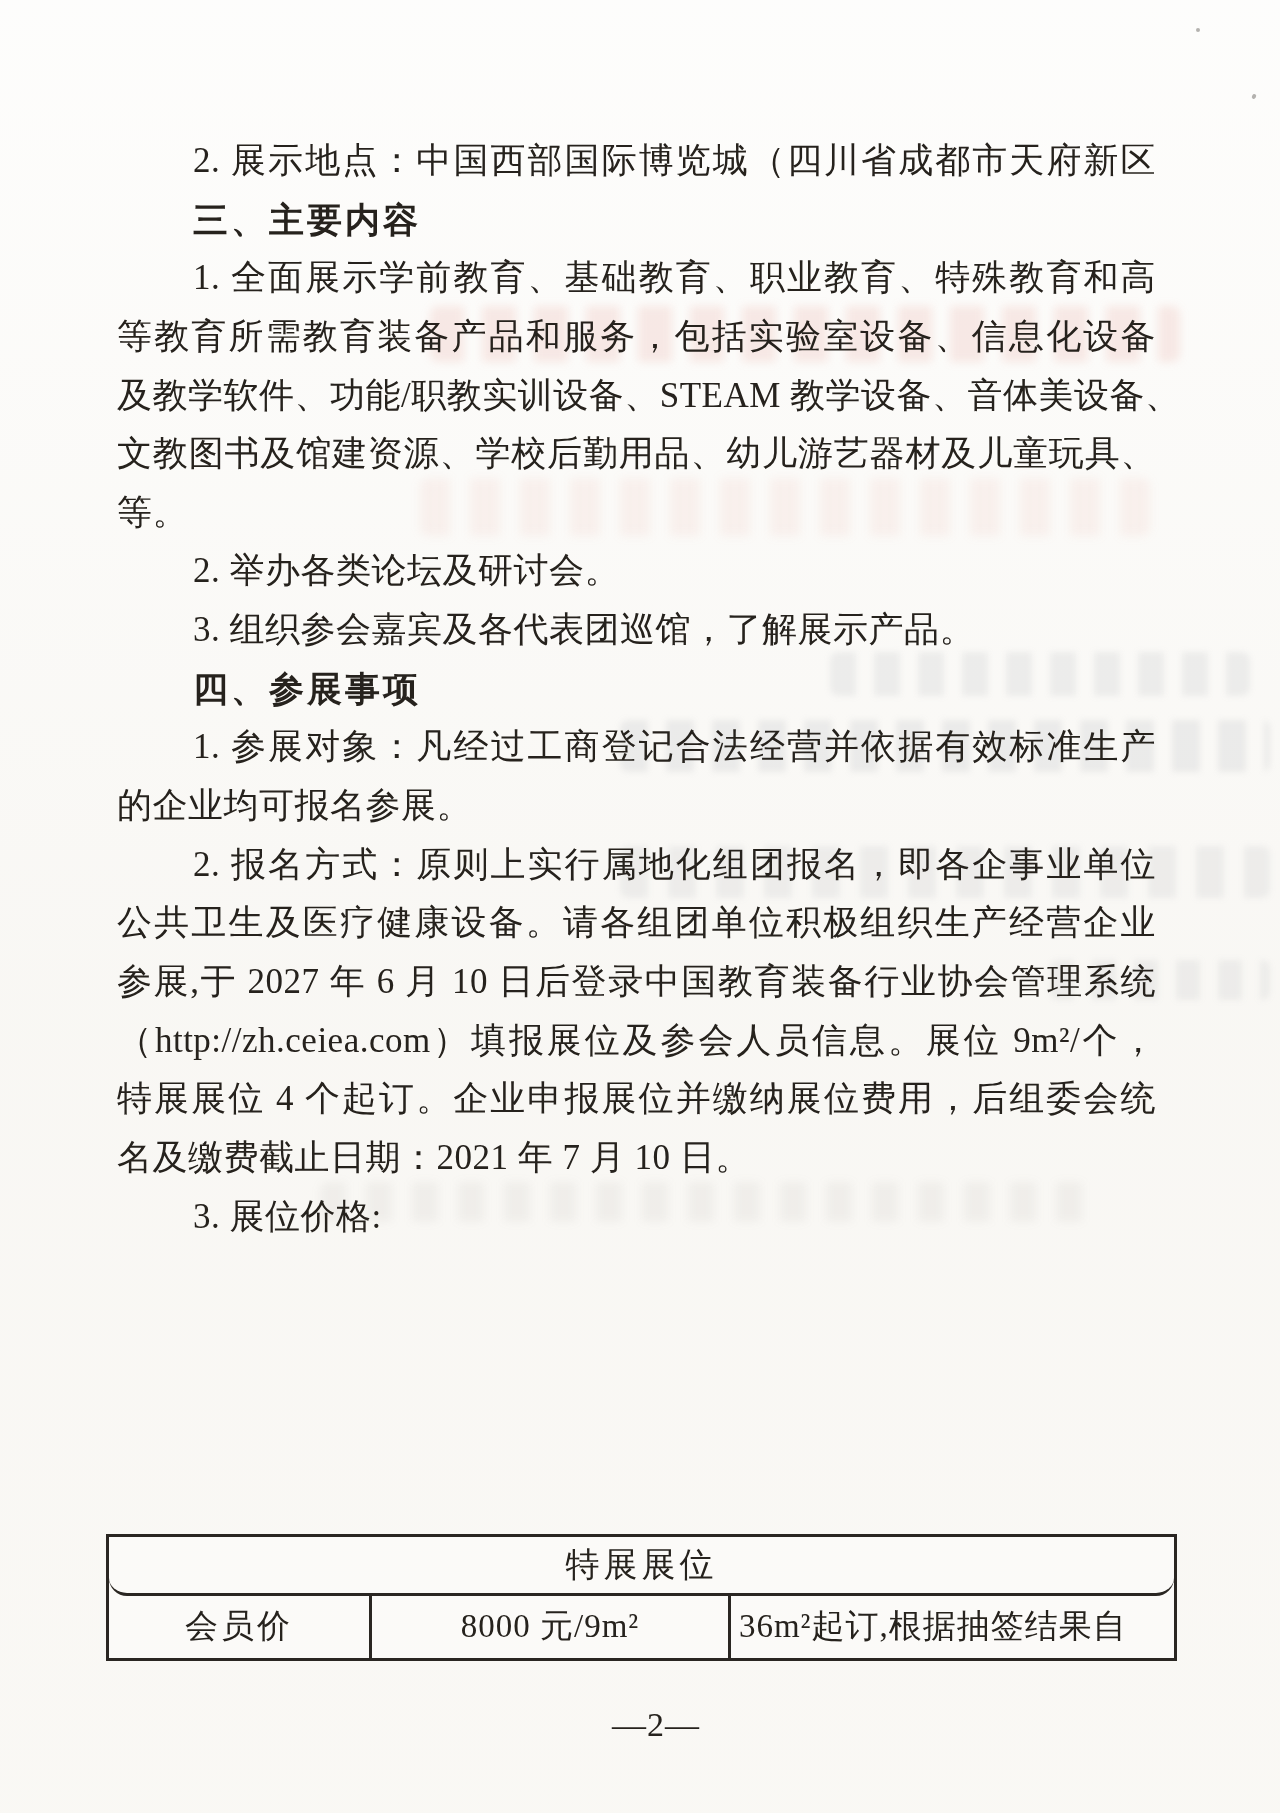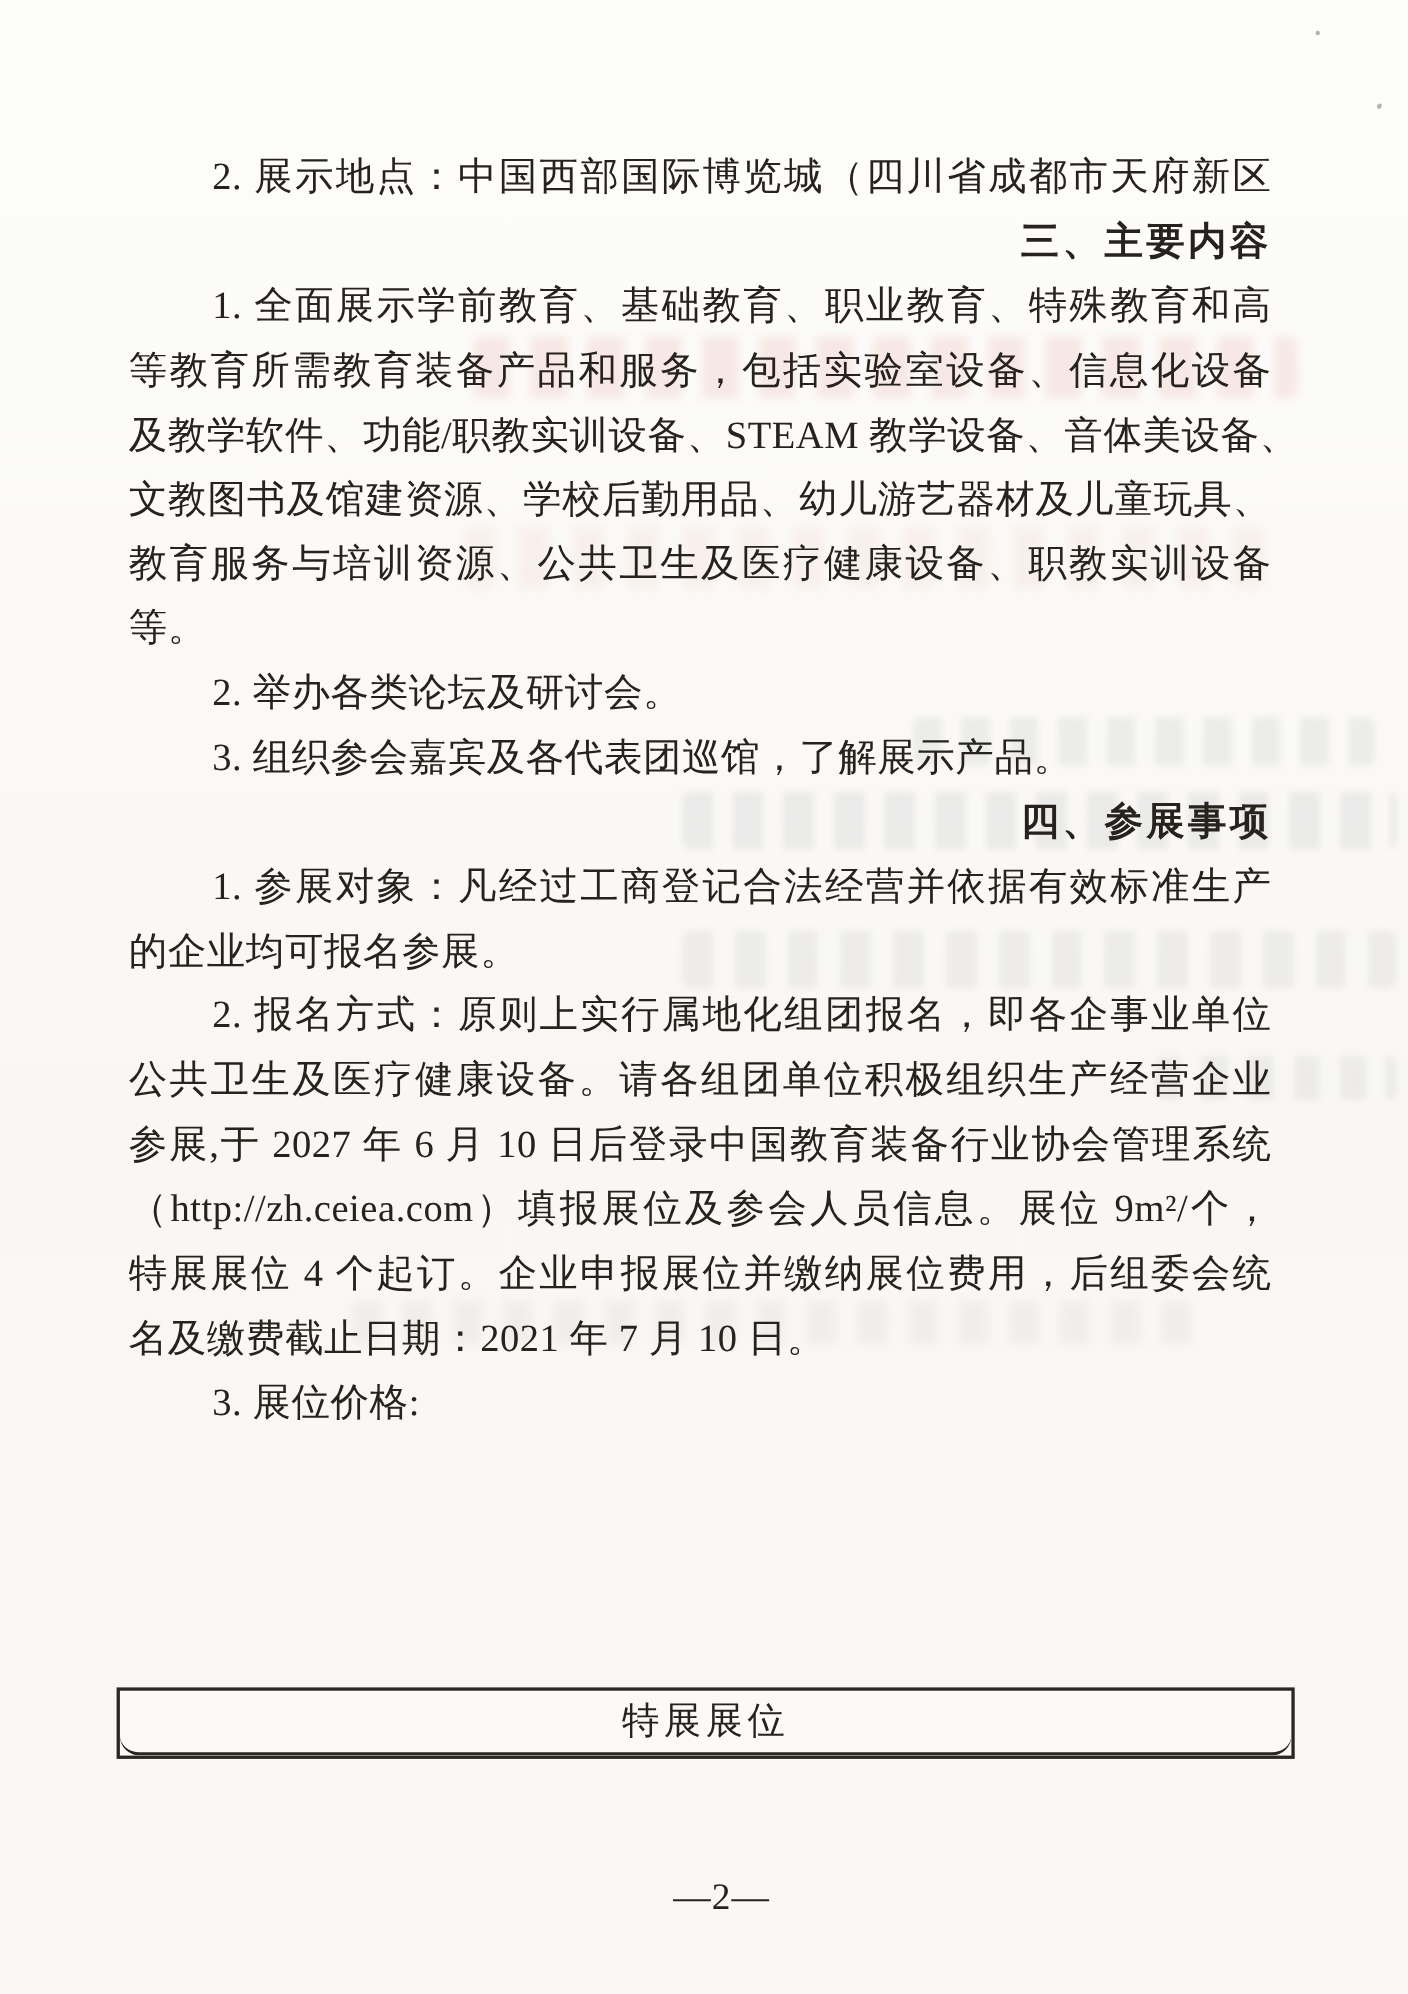--- a/index.html
+++ b/index.html
@@ -69,21 +69,20 @@
     font-size: 35px;
     white-space: nowrap;
     letter-spacing: 0.5px;
   }
   .line.indent { padding-left: 76px; }
   .line.justify { text-align: justify; text-align-last: justify; }
   .line.heading {
     font-weight: 700;
     font-family: "Liberation Sans", "DejaVu Sans", sans-serif;
     letter-spacing: 3px;
-    text-align: right;
   }
 
   
   .price-table {
     position: absolute;
     left: 106px;
     top: 1534px;
     width: 1071px;
     border: 3px solid #2a2622;
     box-sizing: border-box;
@@ -137,35 +136,39 @@
   <div class="speck speck-1"></div>
   <div class="speck speck-2"></div>
 
   <div class="text-block">
     <div class="line indent justify">2. 展示地点：中国西部国际博览城（四川省成都市天府新区</div>
     <div class="line indent heading">三、主要内容</div>
     <div class="line indent justify">1. 全面展示学前教育、基础教育、职业教育、特殊教育和高</div>
     <div class="line justify">等教育所需教育装备产品和服务，包括实验室设备、信息化设备</div>
     <div class="line justify">及教学软件、功能/职教实训设备、STEAM 教学设备、音体美设备、</div>
     <div class="line justify">文教图书及馆建资源、学校后勤用品、幼儿游艺器材及儿童玩具、</div>
-    <div class="line justify">教育服务与培训资源、公共卫生及医疗健康设备、职教实训设备</div>
     <div class="line">等。</div>
     <div class="line indent">2. 举办各类论坛及研讨会。</div>
     <div class="line indent">3. 组织参会嘉宾及各代表团巡馆，了解展示产品。</div>
     <div class="line indent heading">四、参展事项</div>
     <div class="line indent justify">1. 参展对象：凡经过工商登记合法经营并依据有效标准生产</div>
     <div class="line">的企业均可报名参展。</div>
     <div class="line indent justify">2. 报名方式：原则上实行属地化组团报名，即各企事业单位</div>
     <div class="line justify">公共卫生及医疗健康设备。请各组团单位积极组织生产经营企业</div>
     <div class="line justify">参展,于 2027 年 6 月 10 日后登录中国教育装备行业协会管理系统</div>
     <div class="line justify">（http://zh.ceiea.com）填报展位及参会人员信息。展位 9m²/个，</div>
     <div class="line justify">特展展位 4 个起订。企业申报展位并缴纳展位费用，后组委会统</div>
     <div class="line">名及缴费截止日期：2021 年 7 月 10 日。</div>
     <div class="line indent">3. 展位价格:</div>
   </div>
 
   <div class="price-table">
     <div class="t-header">特展展位</div>
+    <div class="t-row">
+      <div class="t-cell c1">会员价</div>
+      <div class="t-cell c2">8000 元/9m²</div>
+      <div class="t-cell c3">36m²起订,根据抽签结果自</div>
+    </div>
   </div>
 
   <div class="page-footer">—2—</div>
 
 </div>
 
 </body></html>

